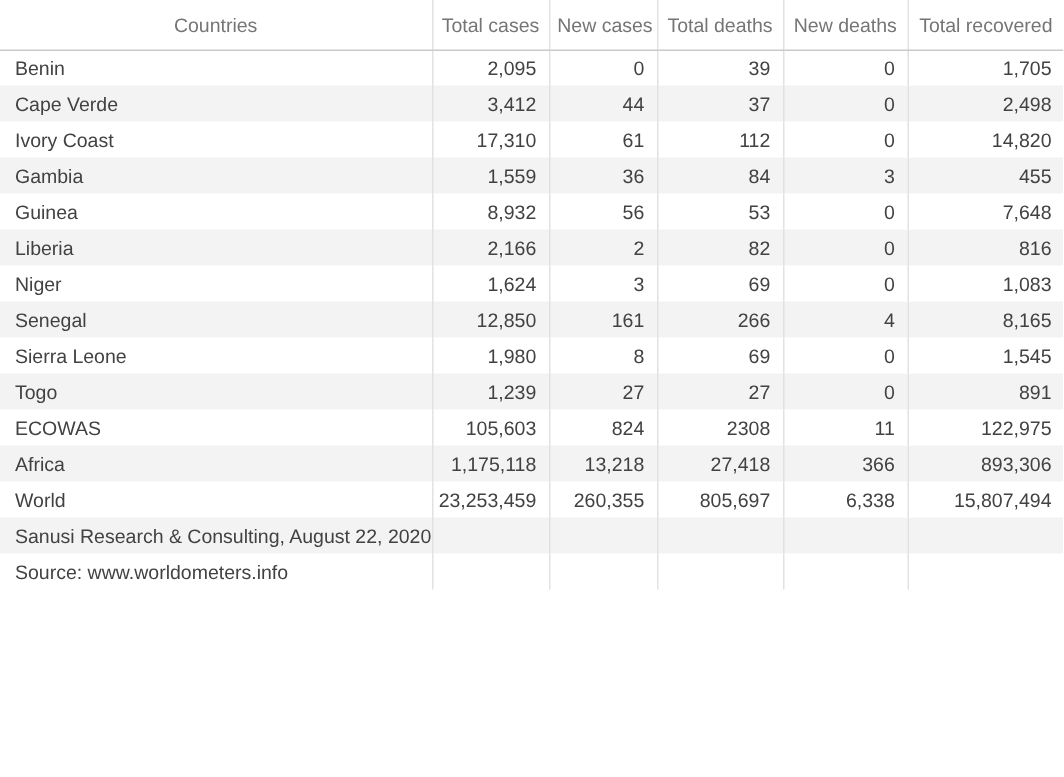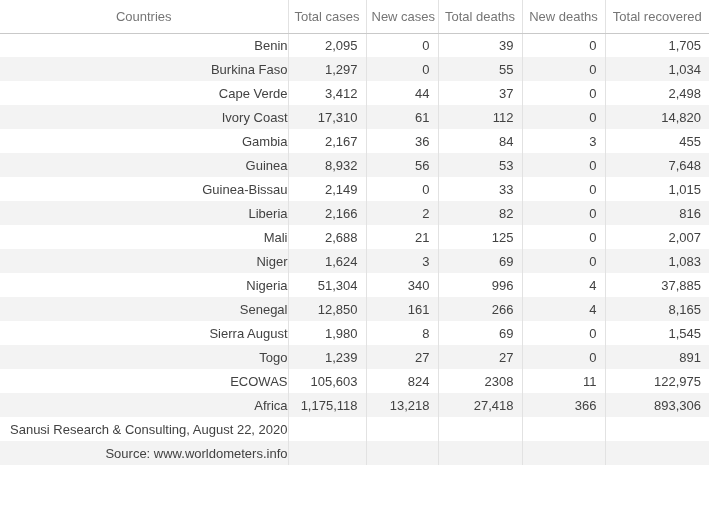--- a/index.html
+++ b/index.html
@@ -45,21 +45,21 @@
     border-right:1px solid var(--grid-line);
   }
   td{
     height:24px;
     font-size:13px;
     color:var(--body-text);
     padding:0;
     white-space:nowrap;
   }
   .cell-country{
-    text-align:right;
+    text-align:left;
     padding-left:10px;
   }
   .cell-num{
     text-align:right;
     padding-right:8px;
   }
   tbody tr:nth-child(even){
     background:var(--stripe);
   }
 </style>
@@ -89,109 +89,77 @@
     <tbody>
         <tr>
           <td class="cell-country">Benin</td>
           <td class="cell-num">2,095</td>
           <td class="cell-num">0</td>
           <td class="cell-num">39</td>
           <td class="cell-num">0</td>
           <td class="cell-num">1,705</td>
         </tr>
         <tr>
-          <td class="cell-country">Burkina Faso</td>
-          <td class="cell-num">1,297</td>
-          <td class="cell-num">0</td>
-          <td class="cell-num">55</td>
-          <td class="cell-num">0</td>
-          <td class="cell-num">1,034</td>
-        </tr>
-        <tr>
           <td class="cell-country">Cape Verde</td>
           <td class="cell-num">3,412</td>
           <td class="cell-num">44</td>
           <td class="cell-num">37</td>
           <td class="cell-num">0</td>
           <td class="cell-num">2,498</td>
         </tr>
         <tr>
           <td class="cell-country">Ivory Coast</td>
           <td class="cell-num">17,310</td>
           <td class="cell-num">61</td>
           <td class="cell-num">112</td>
           <td class="cell-num">0</td>
           <td class="cell-num">14,820</td>
         </tr>
         <tr>
           <td class="cell-country">Gambia</td>
-          <td class="cell-num">2,167</td>
+          <td class="cell-num">1,559</td>
           <td class="cell-num">36</td>
           <td class="cell-num">84</td>
           <td class="cell-num">3</td>
           <td class="cell-num">455</td>
         </tr>
         <tr>
           <td class="cell-country">Guinea</td>
           <td class="cell-num">8,932</td>
           <td class="cell-num">56</td>
           <td class="cell-num">53</td>
           <td class="cell-num">0</td>
           <td class="cell-num">7,648</td>
         </tr>
         <tr>
-          <td class="cell-country">Guinea-Bissau</td>
-          <td class="cell-num">2,149</td>
-          <td class="cell-num">0</td>
-          <td class="cell-num">33</td>
-          <td class="cell-num">0</td>
-          <td class="cell-num">1,015</td>
-        </tr>
-        <tr>
           <td class="cell-country">Liberia</td>
           <td class="cell-num">2,166</td>
           <td class="cell-num">2</td>
           <td class="cell-num">82</td>
           <td class="cell-num">0</td>
           <td class="cell-num">816</td>
         </tr>
         <tr>
-          <td class="cell-country">Mali</td>
-          <td class="cell-num">2,688</td>
-          <td class="cell-num">21</td>
-          <td class="cell-num">125</td>
-          <td class="cell-num">0</td>
-          <td class="cell-num">2,007</td>
-        </tr>
-        <tr>
           <td class="cell-country">Niger</td>
           <td class="cell-num">1,624</td>
           <td class="cell-num">3</td>
           <td class="cell-num">69</td>
           <td class="cell-num">0</td>
           <td class="cell-num">1,083</td>
-        </tr>
-        <tr>
-          <td class="cell-country">Nigeria</td>
-          <td class="cell-num">51,304</td>
-          <td class="cell-num">340</td>
-          <td class="cell-num">996</td>
-          <td class="cell-num">4</td>
-          <td class="cell-num">37,885</td>
         </tr>
         <tr>
           <td class="cell-country">Senegal</td>
           <td class="cell-num">12,850</td>
           <td class="cell-num">161</td>
           <td class="cell-num">266</td>
           <td class="cell-num">4</td>
           <td class="cell-num">8,165</td>
         </tr>
         <tr>
-          <td class="cell-country">Sierra August</td>
+          <td class="cell-country">Sierra Leone</td>
           <td class="cell-num">1,980</td>
           <td class="cell-num">8</td>
           <td class="cell-num">69</td>
           <td class="cell-num">0</td>
           <td class="cell-num">1,545</td>
         </tr>
         <tr>
           <td class="cell-country">Togo</td>
           <td class="cell-num">1,239</td>
           <td class="cell-num">27</td>
@@ -209,20 +177,28 @@
         </tr>
         <tr>
           <td class="cell-country">Africa</td>
           <td class="cell-num">1,175,118</td>
           <td class="cell-num">13,218</td>
           <td class="cell-num">27,418</td>
           <td class="cell-num">366</td>
           <td class="cell-num">893,306</td>
         </tr>
         <tr>
+          <td class="cell-country">World</td>
+          <td class="cell-num">23,253,459</td>
+          <td class="cell-num">260,355</td>
+          <td class="cell-num">805,697</td>
+          <td class="cell-num">6,338</td>
+          <td class="cell-num">15,807,494</td>
+        </tr>
+        <tr>
           <td class="cell-country">Sanusi Research &amp; Consulting, August 22, 2020</td>
           <td class="cell-num"></td>
           <td class="cell-num"></td>
           <td class="cell-num"></td>
           <td class="cell-num"></td>
           <td class="cell-num"></td>
         </tr>
         <tr>
           <td class="cell-country">Source: www.worldometers.info</td>
           <td class="cell-num"></td>

